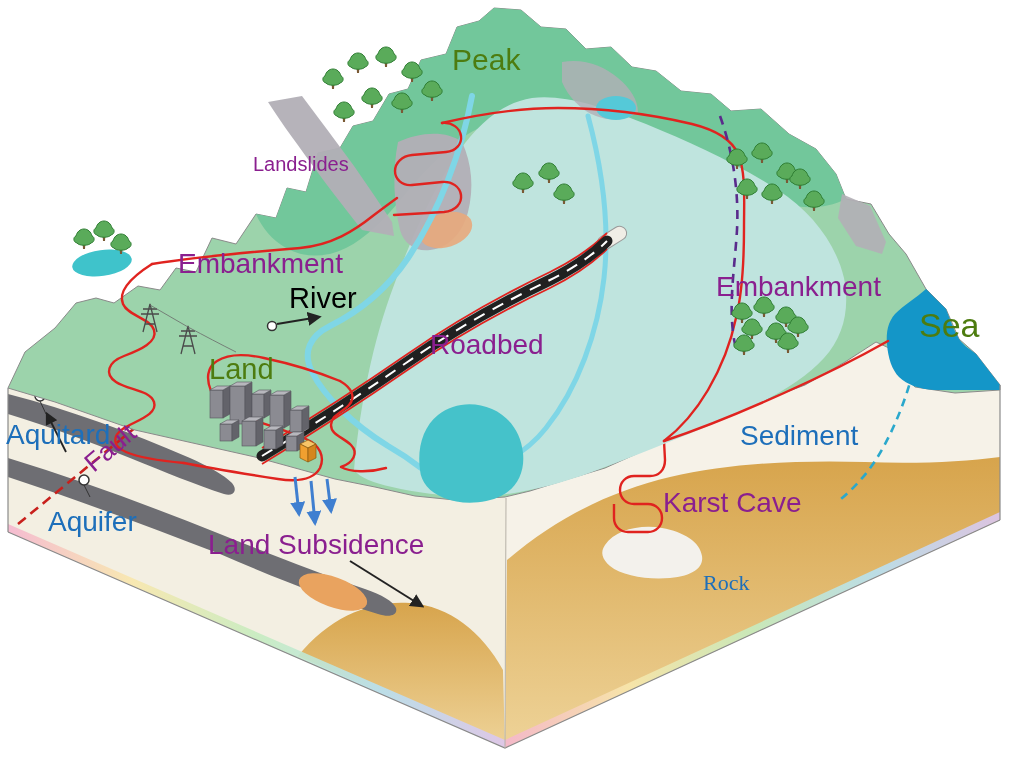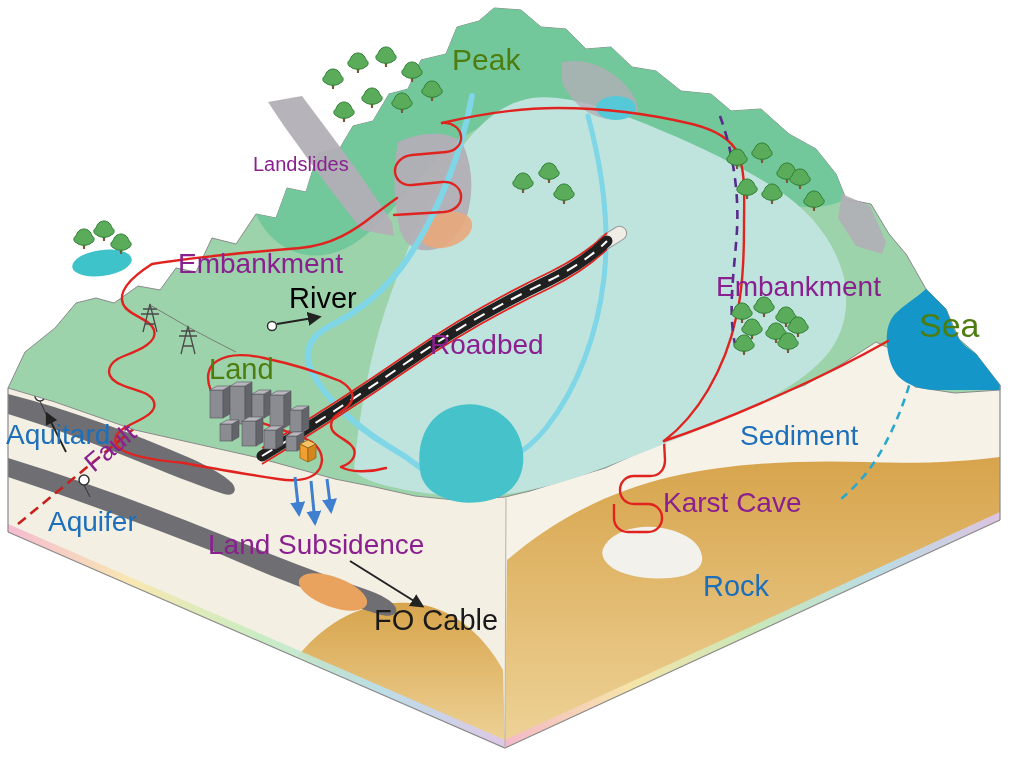--- a/index.html
+++ b/index.html
@@ -23,21 +23,21 @@
   #l-embankment-right{left:716px;top:272px;font-size:28px;}
   #l-sea{left:919px;top:307px;font-size:34px;}
   #l-gf-center{left:350px;top:438px;font-size:28px;}
   #l-sediment{left:740px;top:421px;font-size:28px;}
   #l-karst{left:663px;top:488px;font-size:28px;}
   #l-aquitard{left:6px;top:420px;font-size:28px;}
   #l-fault{left:88px;top:452px;font-size:26px;transform:rotate(-40deg);transform-origin:left center;}
   #l-aquifer{left:48px;top:507px;font-size:28px;}
   #l-subsidence{left:208px;top:530px;font-size:28px;}
   #l-focable{left:374px;top:605px;font-size:29px;}
-  #l-rock{left:703px;top:571px;font-size:29px;}
+  #l-rock{left:703px;top:571px;font-size:22px;font-family:Liberation Serif, serif;}
 </style>
 </head>
 <body>
 
 <div class="stage">
 
 <svg width="1013" height="761" viewBox="0 0 1013 761">
   <defs>
     <linearGradient id="rockR" x1="0" y1="0" x2="0" y2="1">
       <stop offset="0%" stop-color="#d7a44c"></stop>
@@ -238,16 +238,15 @@
 <div id="l-city" class="lbl white">Land</div>
 <div id="l-roadbed" class="lbl purple">Roadbed</div>
 <div id="l-embankment-right" class="lbl purple">Embankment</div>
 <div id="l-sea" class="lbl white">Sea</div>
 <div id="l-sediment" class="lbl blue">Sediment</div>
 <div id="l-karst" class="lbl purple">Karst Cave</div>
 <div id="l-aquitard" class="lbl blue">Aquitard</div>
 <div id="l-fault" class="lbl purple">Fault</div>
 <div id="l-aquifer" class="lbl blue">Aquifer</div>
 <div id="l-subsidence" class="lbl purple">Land Subsidence</div>
-<div id="l-focable" class="lbl black">FO Cable</div>
 <div id="l-rock" class="lbl blue">Rock</div>
 
 </div>
 
 </body></html>

